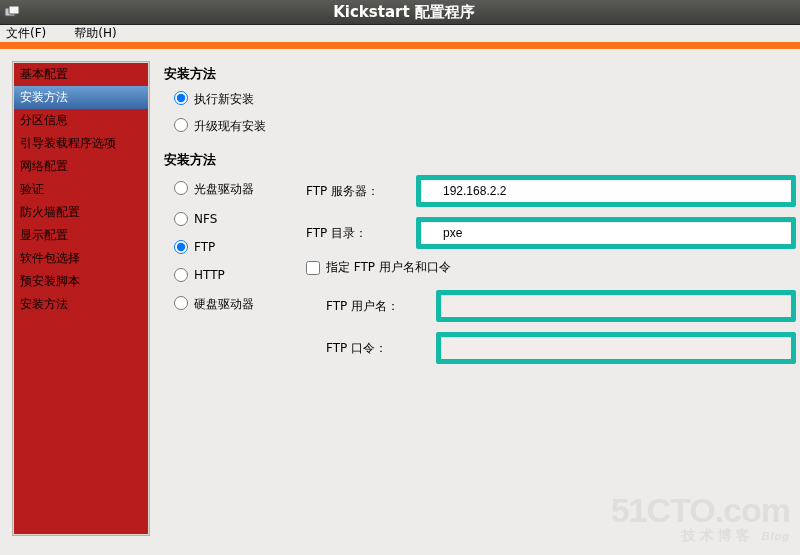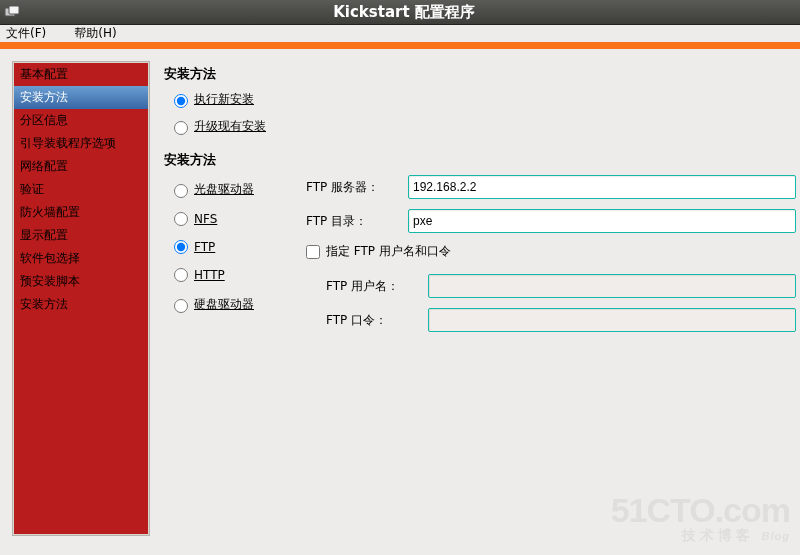--- a/index.html
+++ b/index.html
@@ -79,59 +79,58 @@
     padding: 4px 2px 0 0;
   }
   .section-title {
     font-weight: bold;
     font-size: 13px;
     margin: 0 0 8px 0;
   }
   .radio-group { margin: 0 0 16px 10px; }
   .radio-row {
     display: flex;
-    align-items: flex-end;
+    align-items: flex-start;
     gap: 6px;
     margin: 6px 0 10px 0;
     font-size: 12px;
-    text-decoration: underline;
   }
   .two-col {
     display: flex;
     align-items: flex-start;
     gap: 12px;
   }
   .method-radios { width: 120px; margin-left: 10px; }
   .method-radios .radio-row { margin: 4px 0 14px 0; }
   .ftp-form {
     flex: 1;
     margin-top: -2px;
   }
   .form-row {
     display: flex;
     align-items: center;
     margin: 0 0 10px 0;
-    gap: 8px;
+    gap: 16px;
   }
   .form-row label.fl {
     width: 94px;
     text-align: left;
     font-size: 12px;
     white-space: nowrap;
   }
   .form-row.indented label.fl {
     margin-left: 20px;
     width: 94px;
   }
   input[type=text] {
     flex: 1;
-    height: 24px;
-    border: 1px solid #14b8a6;
+    height: 32px;
+    border: 5px solid #14b8a6;
     background: #fff;
-    padding: 2px 4px;
+    padding: 2px 22px;
     font-size: 12px;
     border-radius: 2px;
     box-shadow: inset 1px 1px 1px rgba(0,0,0,0.08);
   }
   input[type=text]:disabled {
     background: #f0edea;
     color: #9a9690;
   }
   .chk-row {
     display:flex;

